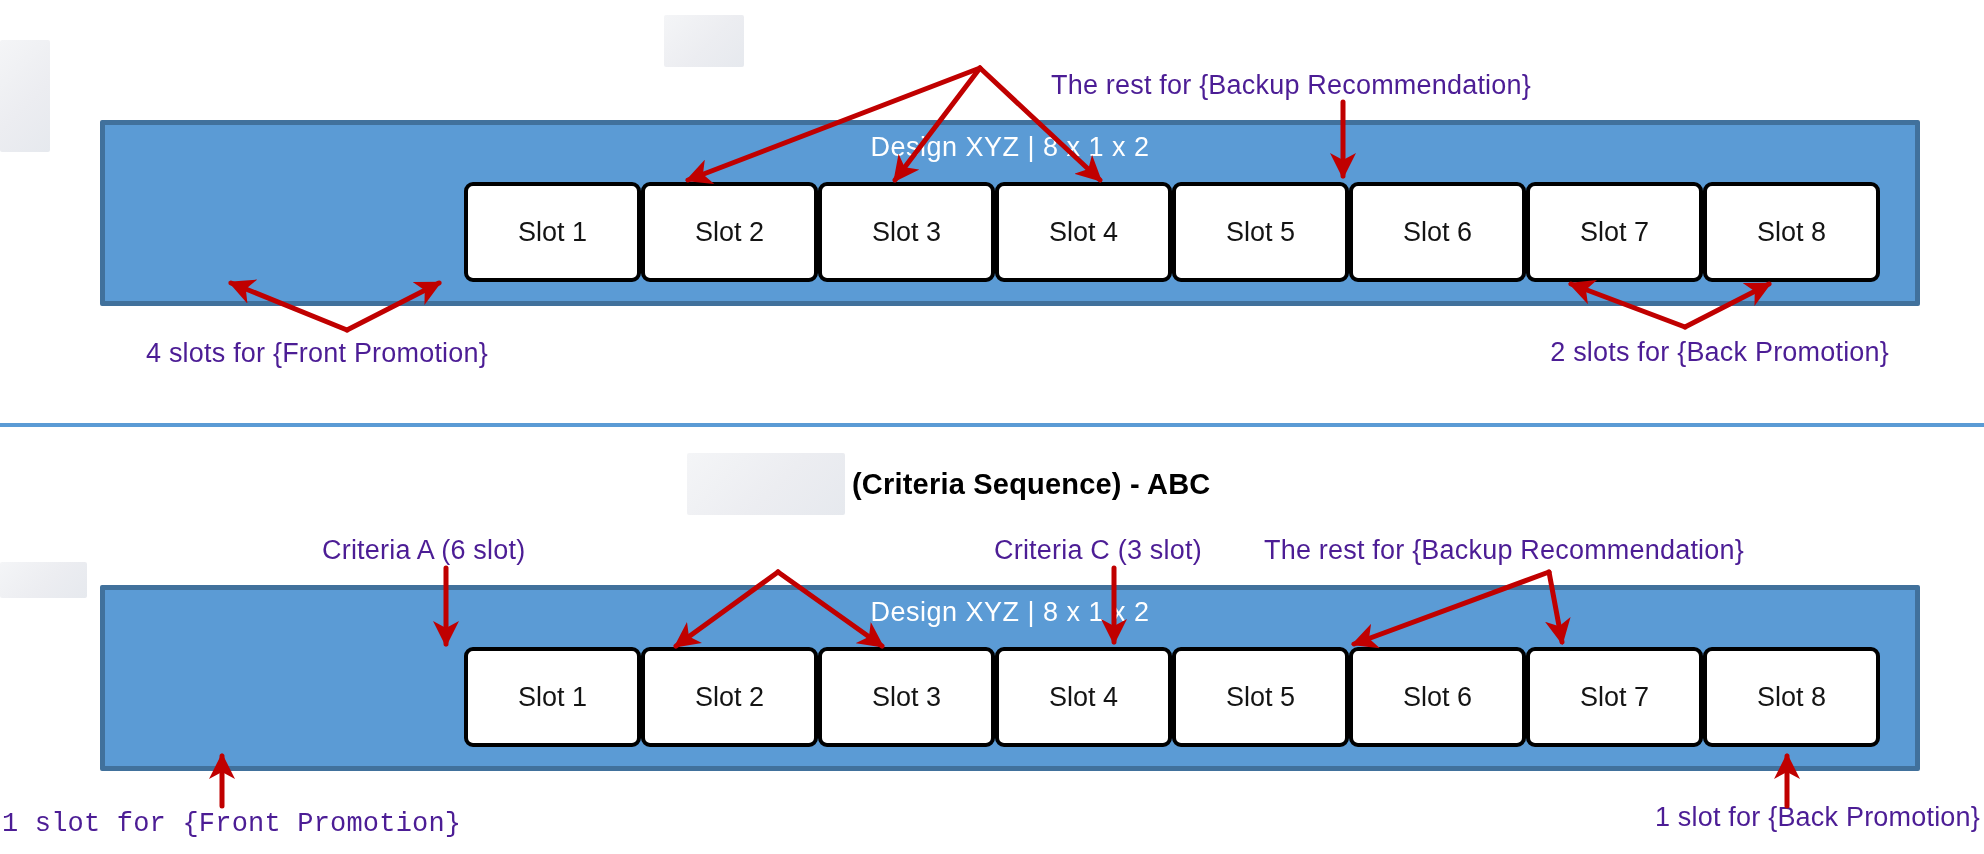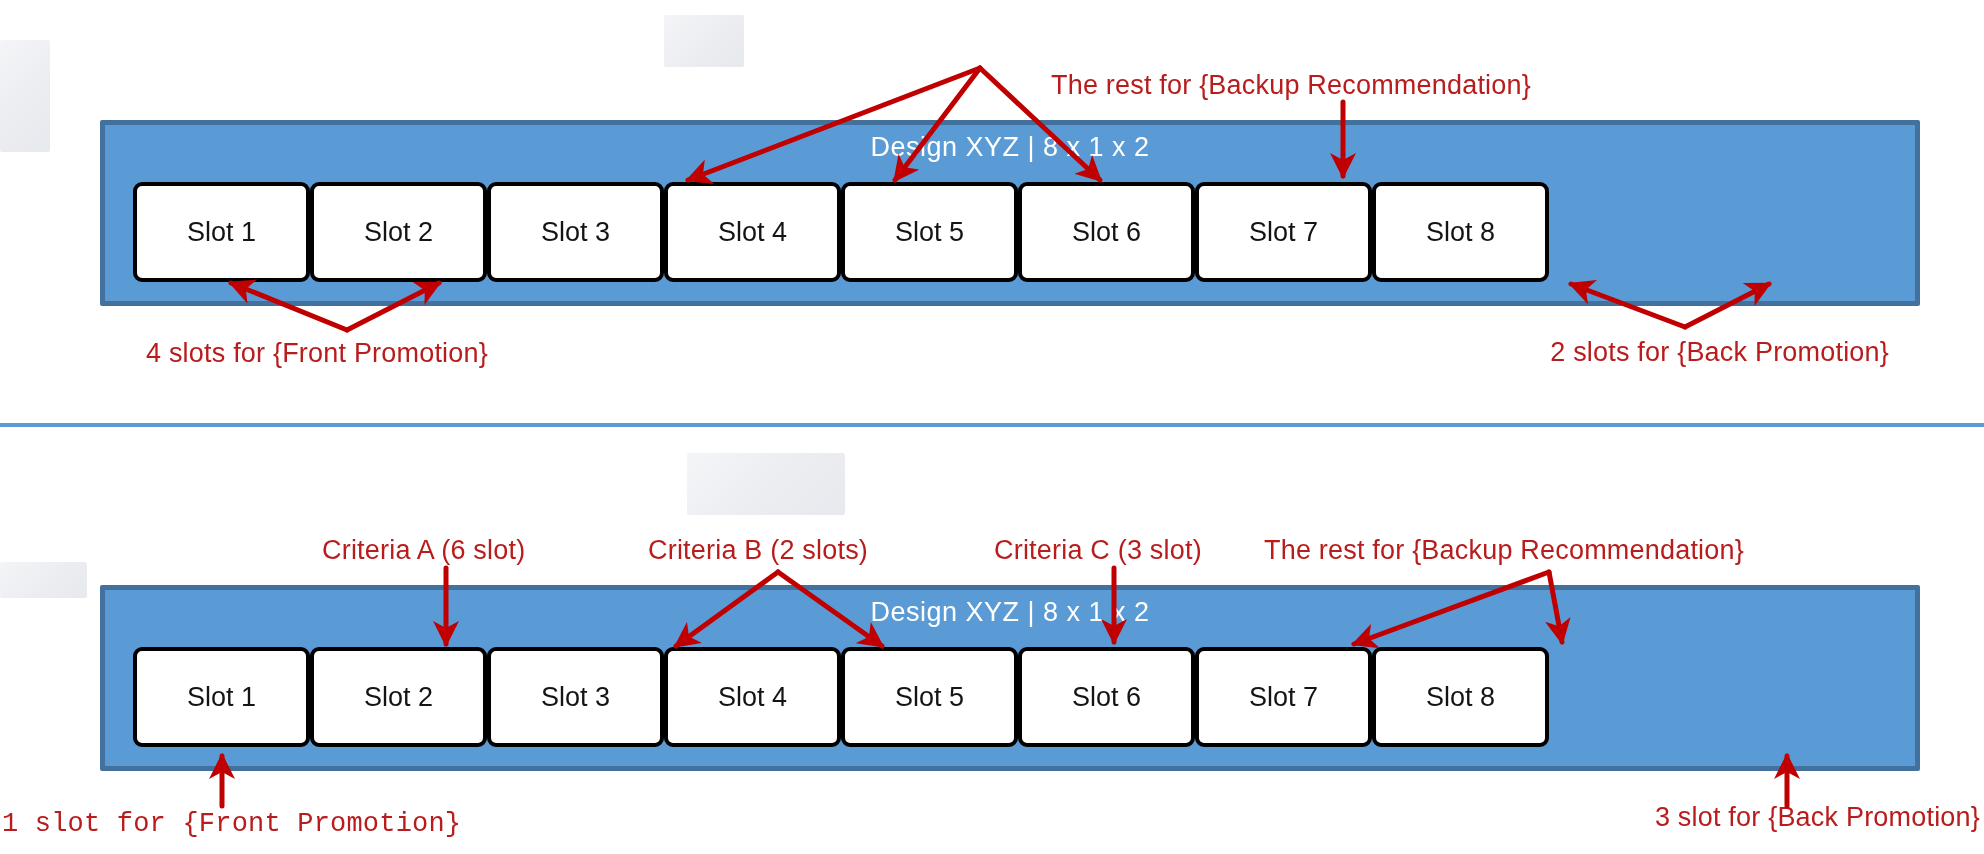--- a/index.html
+++ b/index.html
@@ -8,32 +8,32 @@
     font-family:"Liberation Sans","DejaVu Sans",sans-serif;color:#000;
   }
   .blur-box{
     position:absolute;border-radius:2px;
     background:linear-gradient(135deg,#f4f5f7 0%,#ecedf1 55%,#e6e9ee 100%);
   }
   .diagram-title{
     position:absolute;font-weight:bold;font-size:29px;letter-spacing:0.2px;white-space:nowrap;
   }
   .ann{
-    position:absolute;font-size:27px;letter-spacing:0.2px;white-space:nowrap;color:#b91c1c;
+    position:absolute;font-size:27px;letter-spacing:0.2px;white-space:nowrap;color:#4c1d95;
   }
   .banner{
     position:absolute;left:100px;width:1820px;height:186px;box-sizing:border-box;
     background:#5B9BD5;border:5px solid #41719C;border-radius:2px;
   }
   .banner-label{
     text-align:center;color:#ffffff;font-size:27px;margin-top:7px;letter-spacing:0.5px;
   }
   .slot-row{
     position:absolute;left:28px;top:57px;width:1747px;
-    display:flex;justify-content:flex-start;
+    display:flex;justify-content:flex-end;
   }
   .slot{
     width:177px;height:100px;box-sizing:border-box;background:#ffffff;
     border:4px solid #000000;border-radius:9px;
     display:flex;align-items:center;justify-content:center;
     font-size:27px;color:#141414;
   }
   .divider{
     position:absolute;left:0;top:423px;width:1984px;height:4px;background:#5B9BD5;
   }
@@ -67,42 +67,42 @@
   </div>
 
   <div class="ann" style="left:146px;top:338px;">4 slots for {Front Promotion}</div>
   <div class="ann" style="right:95px;top:337px;">2 slots for {Back Promotion}</div>
 
   <div class="divider"></div>
 
   <div class="blur-box" style="left:0;top:562px;width:87px;height:36px;"></div>
 
   <div class="blur-box" style="left:687px;top:453px;width:158px;height:62px;"></div>
+  <div class="diagram-title" style="left:852px;top:468px;">(Criteria Sequence) - ABC</div>
 
   <div class="ann" style="left:322px;top:535px;">Criteria A (6 slot)</div>
-  <div class="ann" style="left:648px;top:535px;">Criteria B (2 slots)</div>
   <div class="ann" style="left:994px;top:535px;">Criteria C (3 slot)</div>
   <div class="ann" style="left:1264px;top:535px;">The rest for {Backup Recommendation}</div>
 
   <div class="banner" style="top:585px;">
     <div class="banner-label">Design XYZ | 8 x 1 x 2</div>
     <div class="slot-row">
       <div class="slot">Slot 1</div>
       <div class="slot">Slot 2</div>
       <div class="slot">Slot 3</div>
       <div class="slot">Slot 4</div>
       <div class="slot">Slot 5</div>
       <div class="slot">Slot 6</div>
       <div class="slot">Slot 7</div>
       <div class="slot">Slot 8</div>
     </div>
   </div>
 
   <div class="ann" style="left:2px;top:809px;font-family:Liberation Mono, monospace;">1 slot for {Front Promotion}</div>
-  <div class="ann" style="right:4px;top:802px;">3 slot for {Back Promotion}</div>
+  <div class="ann" style="right:4px;top:802px;">1 slot for {Back Promotion}</div>
 
   <svg id="arrow-overlay" width="1984" height="854" viewBox="0 0 1984 854">
     <defs>
       <marker id="arr" markerUnits="userSpaceOnUse" markerWidth="30" markerHeight="26" refX="23" refY="13" orient="auto">
         <path d="M0,0 L26,13 L0,26 L7,13 Z" fill="#C00000"></path>
       </marker>
     </defs>
     <g stroke="#C00000" stroke-width="5" stroke-linecap="round" fill="none">
 
       <line x1="980" y1="68" x2="688" y2="180" marker-end="url(#arr)"></line>

